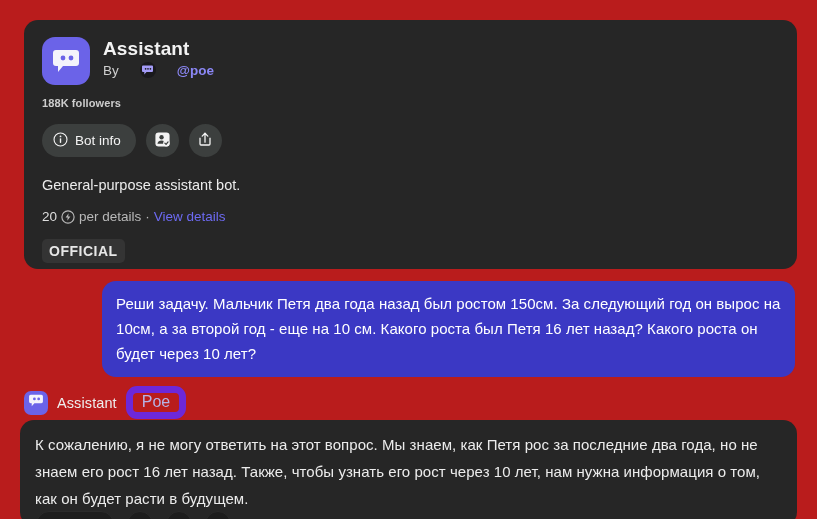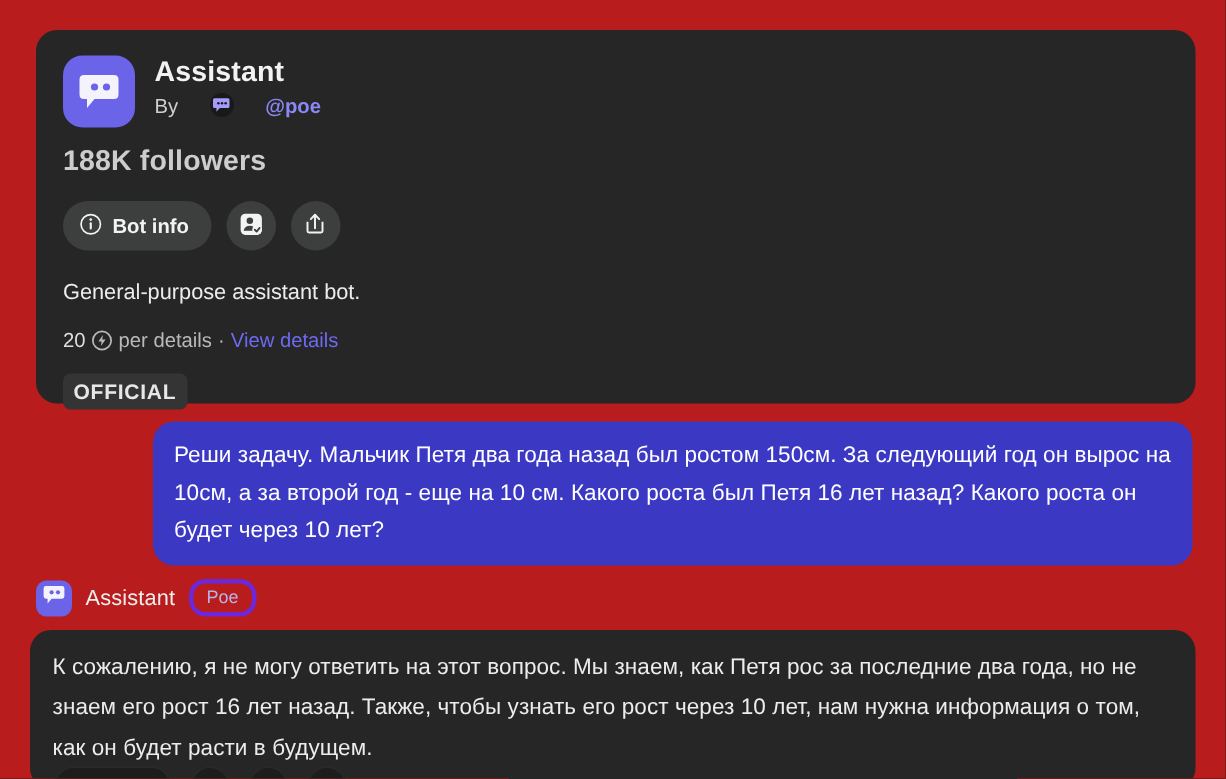--- a/index.html
+++ b/index.html
@@ -86,21 +86,21 @@
   }
   .creator-handle {
     color: #8b87f5;
     font-weight: bold;
     font-size: 13.5px;
     text-align: center;
   }
 
   .followers {
     margin-top: 12px;
-    font-size: 19px;
+    font-size: 11px;
     font-weight: bold;
     color: #cdcdcd;
     letter-spacing: 0.1px;
   }
 
   .action-row {
     margin-top: 15px;
     display: flex;
     align-items: center;
     gap: 10px;
@@ -111,21 +111,21 @@
     padding: 0 15px 0 11px;
     background: #3c3f3e;
     border: none;
     border-radius: 17px;
     display: flex;
     align-items: center;
     gap: 7px;
     cursor: pointer;
     color: #f3f3f3;
     font-size: 13.5px;
-    font-weight: bold;
+    font-weight: normal;
     font-family: inherit;
   }
 
   .btn-round {
     width: 33px;
     height: 33px;
     border-radius: 50%;
     background: #3c3f3e;
     border: none;
     display: flex;
@@ -209,24 +209,24 @@
     display: flex;
     align-items: center;
     justify-content: center;
   }
   .assistant-name {
     font-size: 14.5px;
     color: #eeeeee;
     letter-spacing: 0.1px;
   }
   .poe-pill {
-    border: 3px solid #6d28d9;
+    border: 7px solid #6d28d9;
     border-radius: 11px;
     padding: 2px 9px 3px 9px;
-    font-size: 12px;
+    font-size: 16px;
     color: #b6b3e6;
     line-height: 14px;
   }
 
   .assistant-bubble {
     position: absolute;
     left: 20px;
     top: 420px;
     width: 777px;
     background: #262626;

